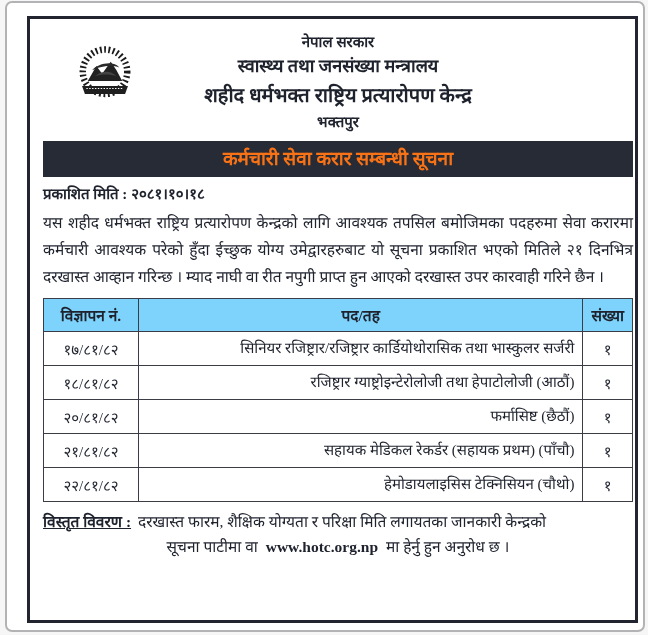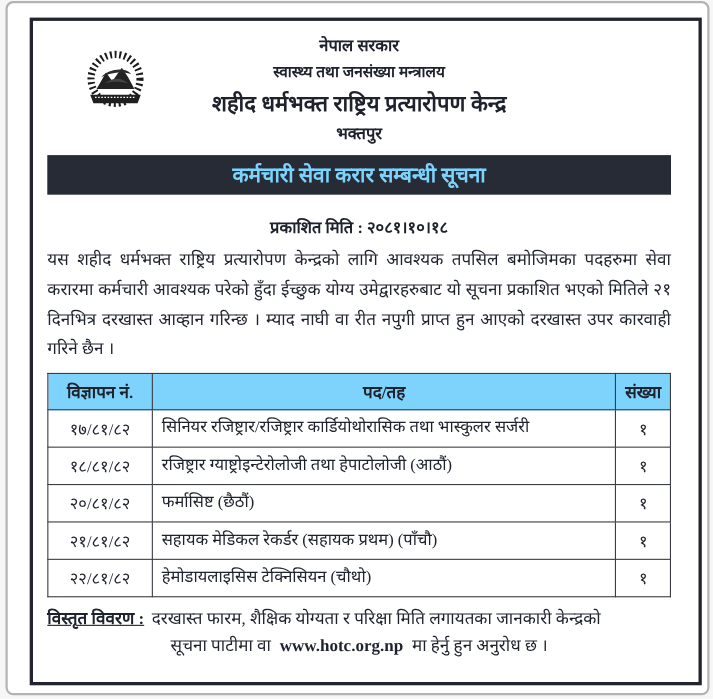--- a/index.html
+++ b/index.html
@@ -18,46 +18,46 @@
     border: 2px solid #b3b3b6;
     border-radius: 7px;
     background: #ffffff;
   }
   .notice-box {
     position: absolute;
     left: 20px; top: 13px;
     width: 611px; height: 607px;
     border: 3px solid #22252f;
     background: #ffffff;
-    padding: 8px 25px 6px 13px;
+    padding: 8px 2px 6px 13px;
   }
   .header { position: relative; text-align: center; }
   .emblem {
     position: absolute;
     left: 26px; top: 12px;
     width: 72px; height: 66px;
   }
   .h-gov   { font-size: 15px; font-weight: 700; line-height: 22px; margin-top: 4px; }
-  .h-min   { font-size: 14px; font-weight: 700; line-height: 27px; }
+  .h-min   { font-size: 18px; font-weight: 700; line-height: 27px; }
   .h-org   { font-size: 20px; font-weight: 700; line-height: 30px; }
   .h-loc   { font-size: 15px; font-weight: 700; line-height: 24px; }
   .banner {
     margin-top: 7px;
     background: #272b35;
-    color: #7dd3fc;
+    color: #f97316;
     font-size: 19px;
     font-weight: 700;
     text-align: center;
     padding: 4px 0 6px 0;
   }
   .pub-date {
-    text-align: center;
+    text-align: left;
     font-size: 15px;
     font-weight: 700;
-    margin-top: 20px;
+    margin-top: 6px;
     line-height: 22px;
   }
   .body-para {
     margin-top: 4px;
     font-size: 15.5px;
     line-height: 27px;
     text-align: justify;
   }
   table.vacancy {
     width: 100%;
@@ -69,21 +69,21 @@
     border: 1.5px solid #3a3d45;
     padding: 5px 8px;
   }
   table.vacancy th {
     background: #7dd3fc;
     font-weight: 700;
     font-size: 15.5px;
   }
   .col-adno { width: 95px; text-align: center; }
   .col-count { width: 45px; text-align: center; }
-  td.pos-cell { text-align: left; line-height: 23px; }
+  td.pos-cell { text-align: right; line-height: 23px; }
   td.adno-cell { text-align: center; }
   td.count-cell { text-align: center; }
   .footer-note {
     margin-top: 7px;
     font-size: 15.5px;
     line-height: 25px;
   }
   .footer-line1 { text-align: left; }
   .footer-label {
     font-weight: 700;

